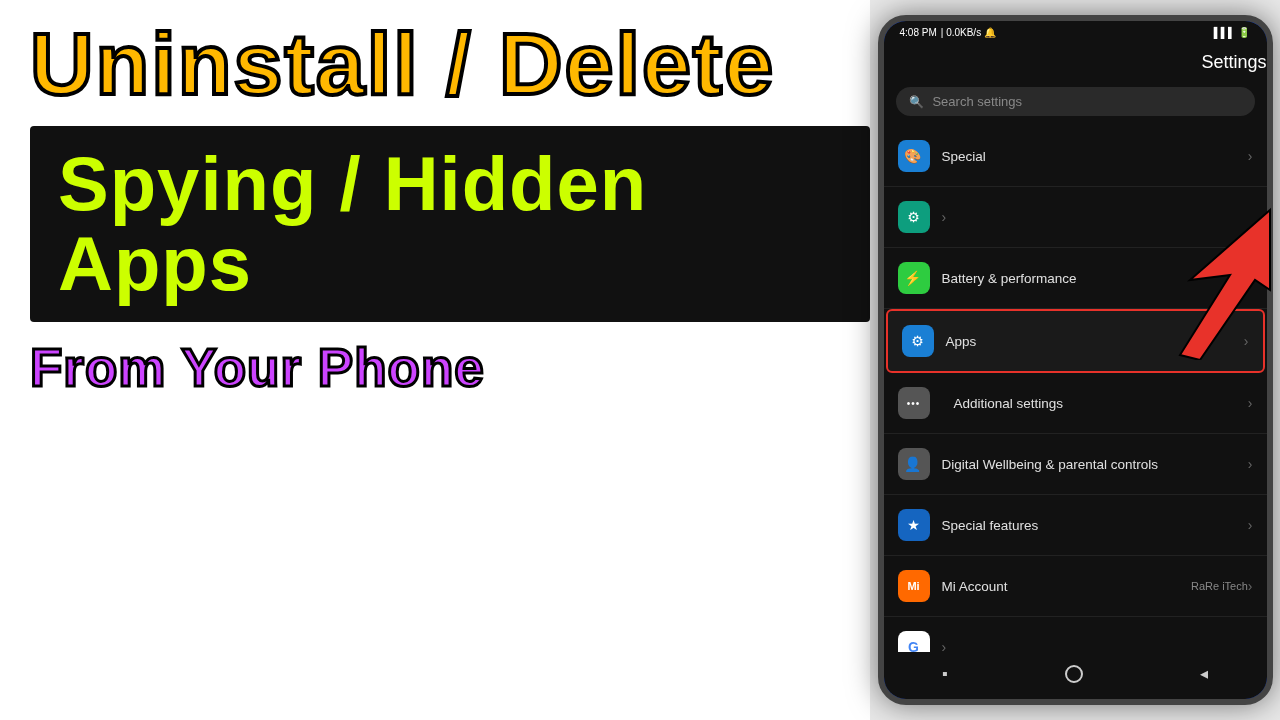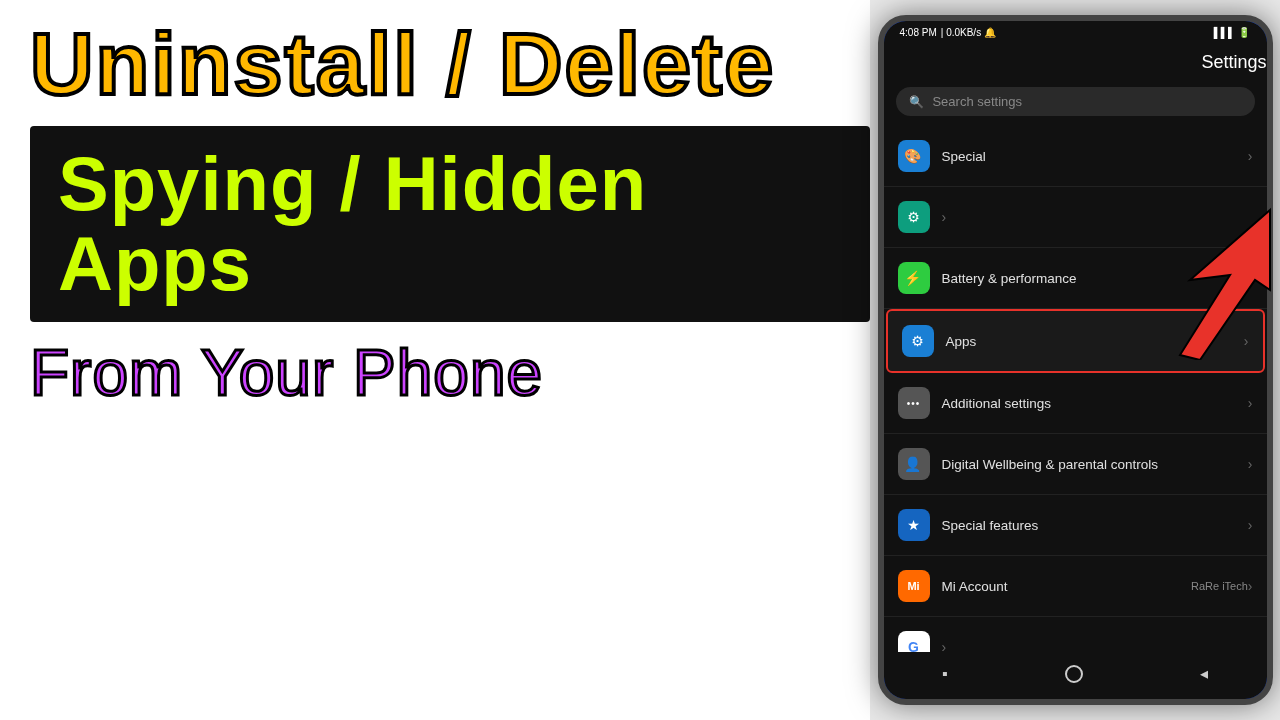--- a/index.html
+++ b/index.html
@@ -47,22 +47,22 @@
     .subtitle-text {
       font-size: 76px;
       font-weight: 900;
       color: #CCFF00;
       font-family: Impact, Arial Black, sans-serif;
       line-height: 1.05;
       letter-spacing: 1px;
     }
 
     .bottom-text {
-      font-size: 64px;
-      font-weight: 400;
+      font-size: 53px;
+      font-weight: 700;
       color: #CC44FF;
       -webkit-text-stroke: 3px #000;
       font-family: Impact, Arial Black, sans-serif;
       line-height: 1.05;
       letter-spacing: 1px;
     }
 
     
     .right-panel {
       width: 410px;
@@ -315,21 +315,21 @@
         <div style="flex:1;">
           <div class="item-label">Apps</div>
         </div>
         <span class="chevron">›</span>
       </div>
 
       <div class="settings-item">
         <div class="item-icon icon-dots">
           <span style="font-size:10px; color:#fff; letter-spacing:1px;">•••</span>
         </div>
-        <div style="flex:1;">
+        <div style="flex:1;margin-left:12px;">
           <div class="item-label">Additional settings</div>
         </div>
         <span class="chevron">›</span>
       </div>
 
       <div class="settings-item">
         <div class="item-icon icon-wellbeing">
           <span style="font-size:14px;">👤</span>
         </div>
         <div style="flex:1;">

